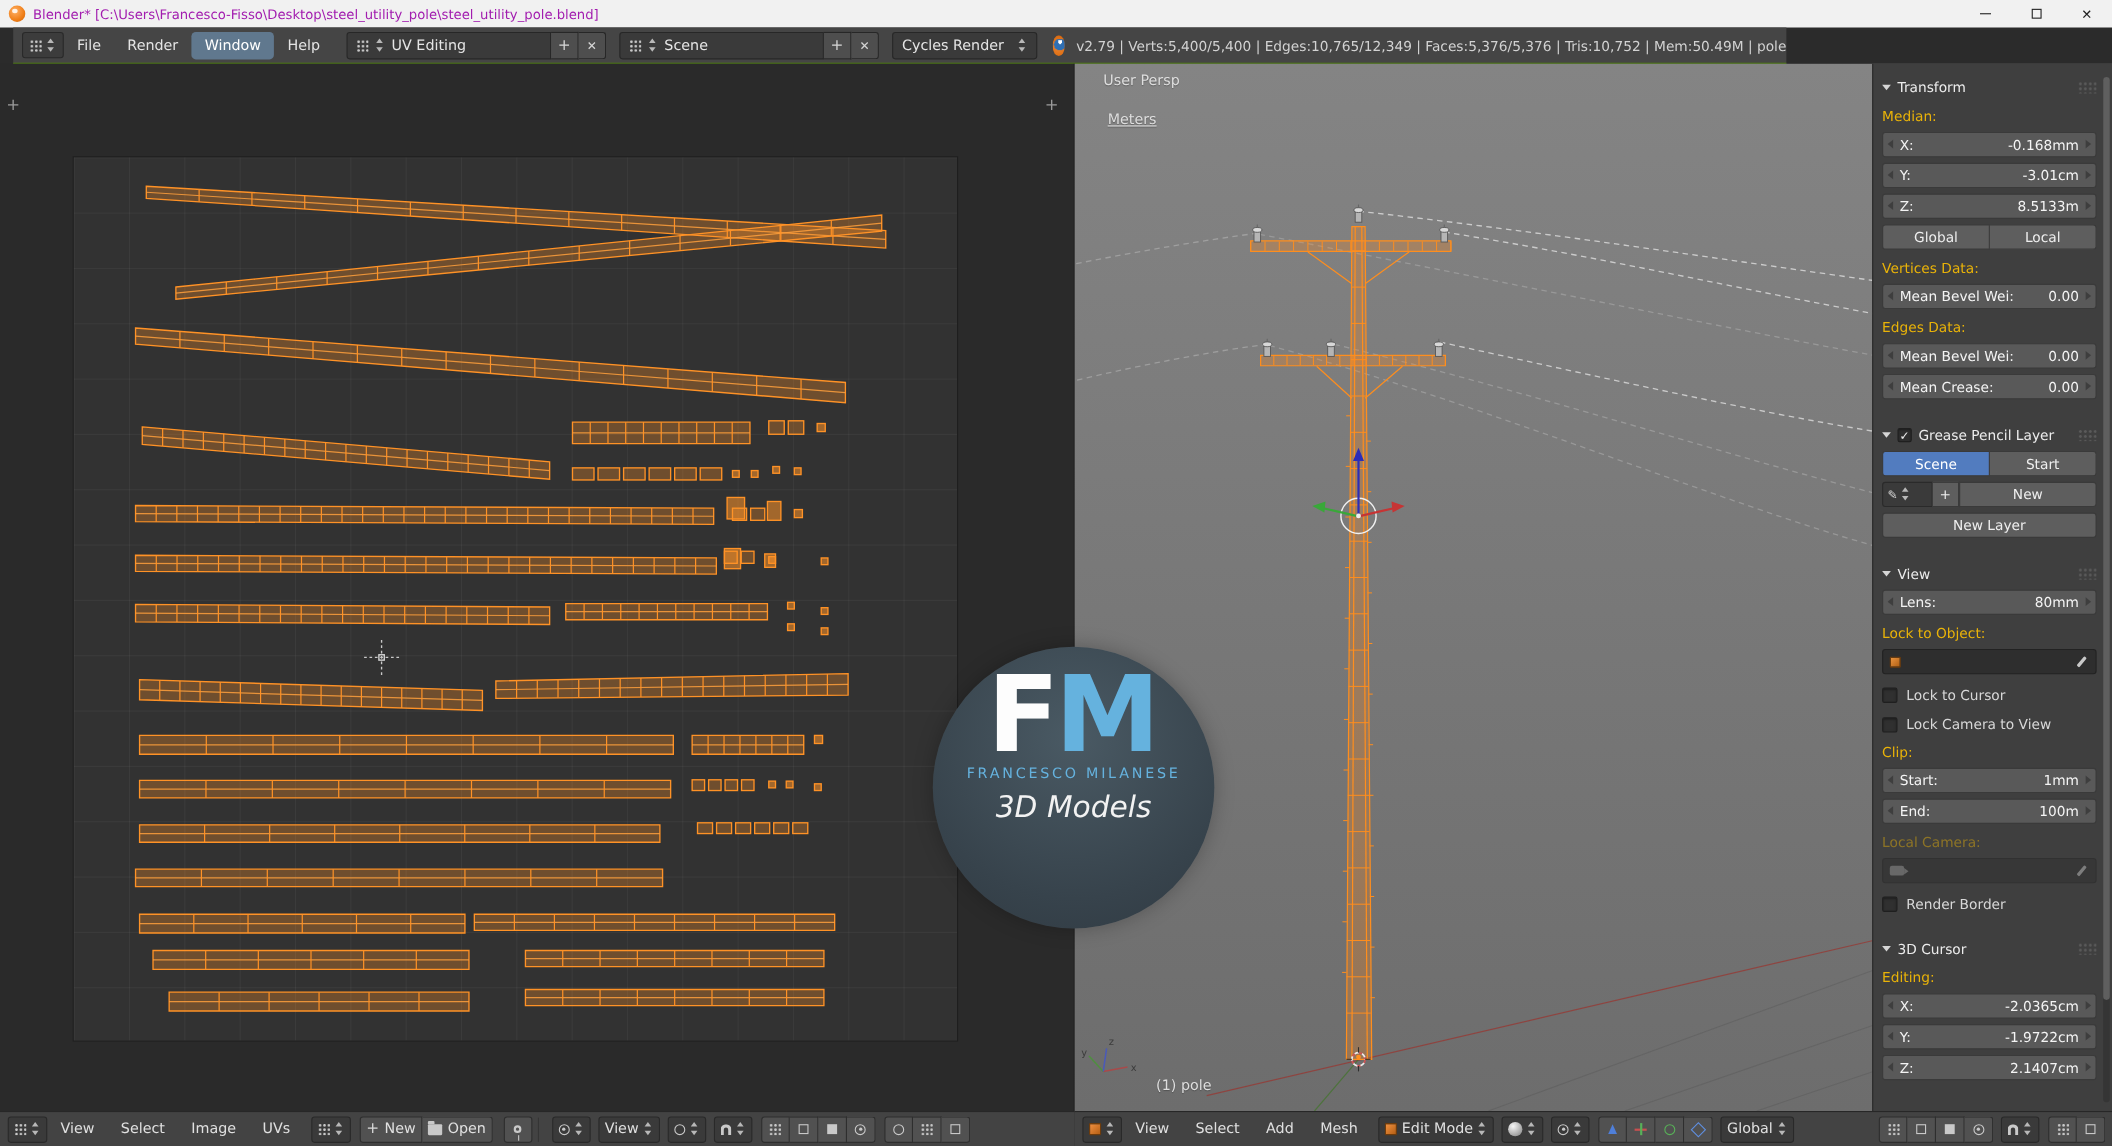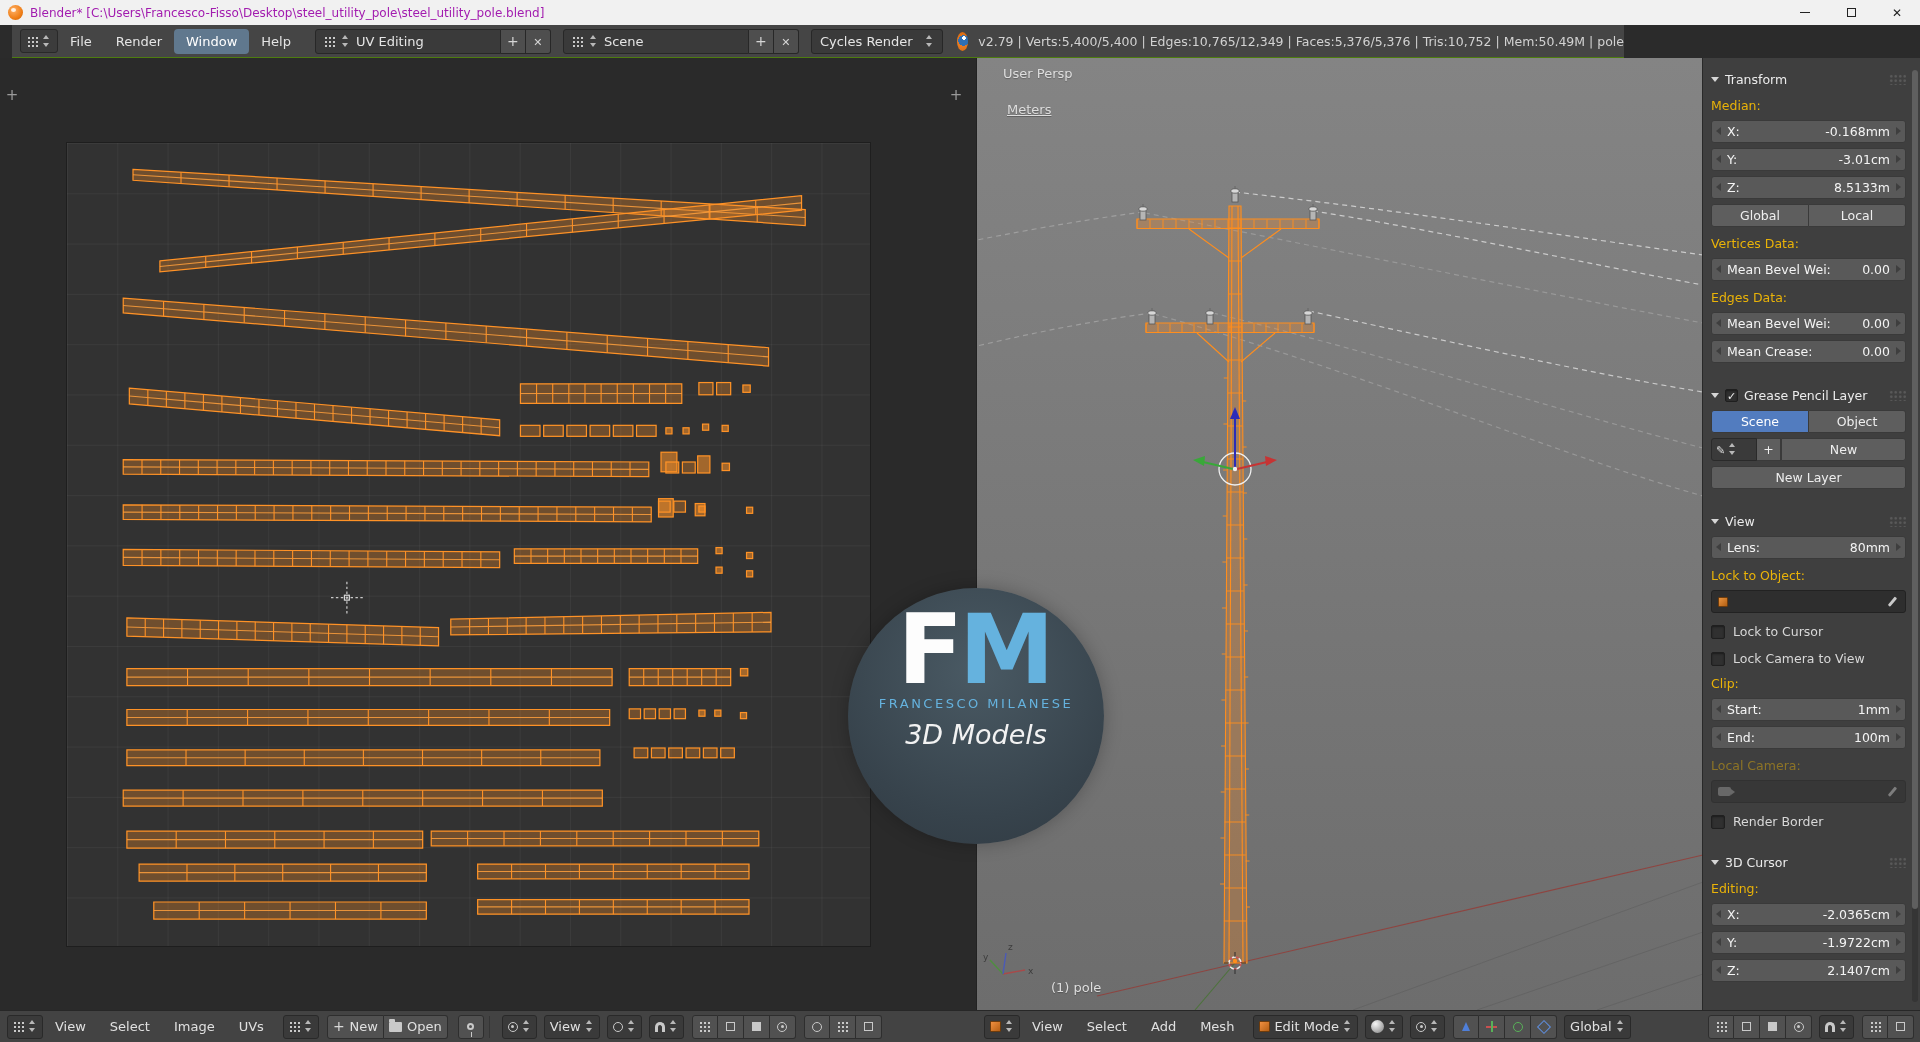--- a/index.html
+++ b/index.html
@@ -872,21 +872,21 @@
 
       <div class="sgap"></div>
       <div class="phead">
         <span class="tri"></span>
         <span class="chk on" style="width:13px;height:13px;"></span>
         <span>Grease Pencil Layer</span>
         <span class="grip"></span>
       </div>
       <div class="btnrow">
         <div class="bbtn first sel">Scene</div>
-        <div class="bbtn last">Object</div>
+        <div class="bbtn last">Start</div>
       </div>
       <div class="gprow">
         <div class="gpfield">
           <span class="penico"></span>
           <span class="ud"></span>
         </div>
         <div class="plusbtn"></div>
         <div class="bbtn last" style="flex:1;">New</div>
       </div>
       <div class="btnrow">

